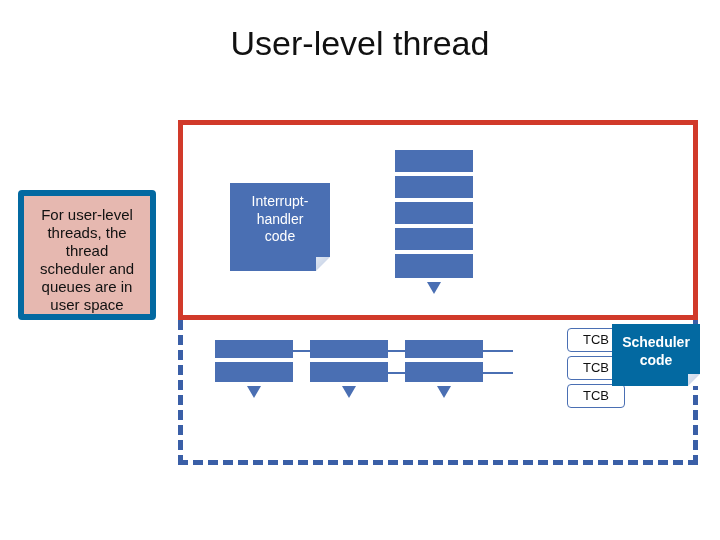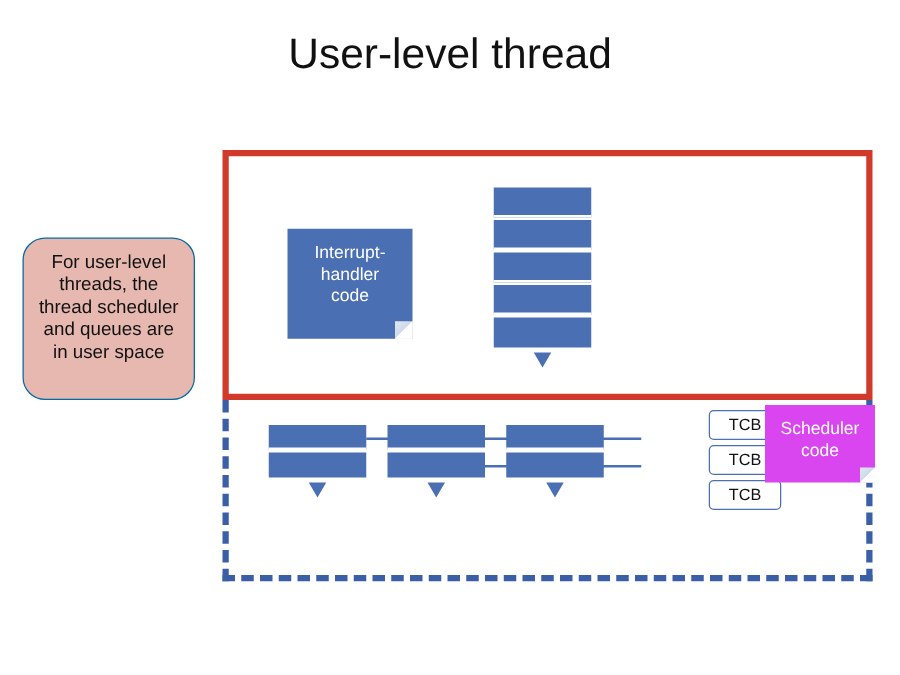--- a/index.html
+++ b/index.html
@@ -20,22 +20,22 @@
     font-size: 34px;
     color: #111;
   }
   .note {
     position: absolute;
     left: 18px;
     top: 190px;
     width: 138px;
     height: 130px;
     background: #e6b8b0;
-    border: 1px solid #0369a1;
-    border-radius: 18px;
+    border: 6px solid #0369a1;
+    border-radius: 4px;
     padding: 10px 8px;
     font-size: 15px;
     line-height: 1.2;
     text-align: center;
     color: #111;
   }
   
   .kernel-box {
     position: absolute;
     left: 178px;
@@ -90,26 +90,27 @@
     height: 14px;
     background: linear-gradient(135deg, #dfe7f3 0%, #cfd9ea 50%, #fff 50%);
   }
   
   .sched-box {
     position: absolute;
     left: 612px;
     top: 324px;
     width: 88px;
     height: 62px;
-    background: #d946ef;
+    background: #0369a1;
     color: #fff;
     font-size: 14px;
     text-align: center;
     padding: 10px 0;
     line-height: 1.25;
+    font-weight: bold;
   }
   .sched-box::after {
     content: "";
     position: absolute;
     right: 0;
     bottom: 0;
     width: 0;
     height: 0;
     border-style: solid;
     border-width: 0 0 12px 12px;

